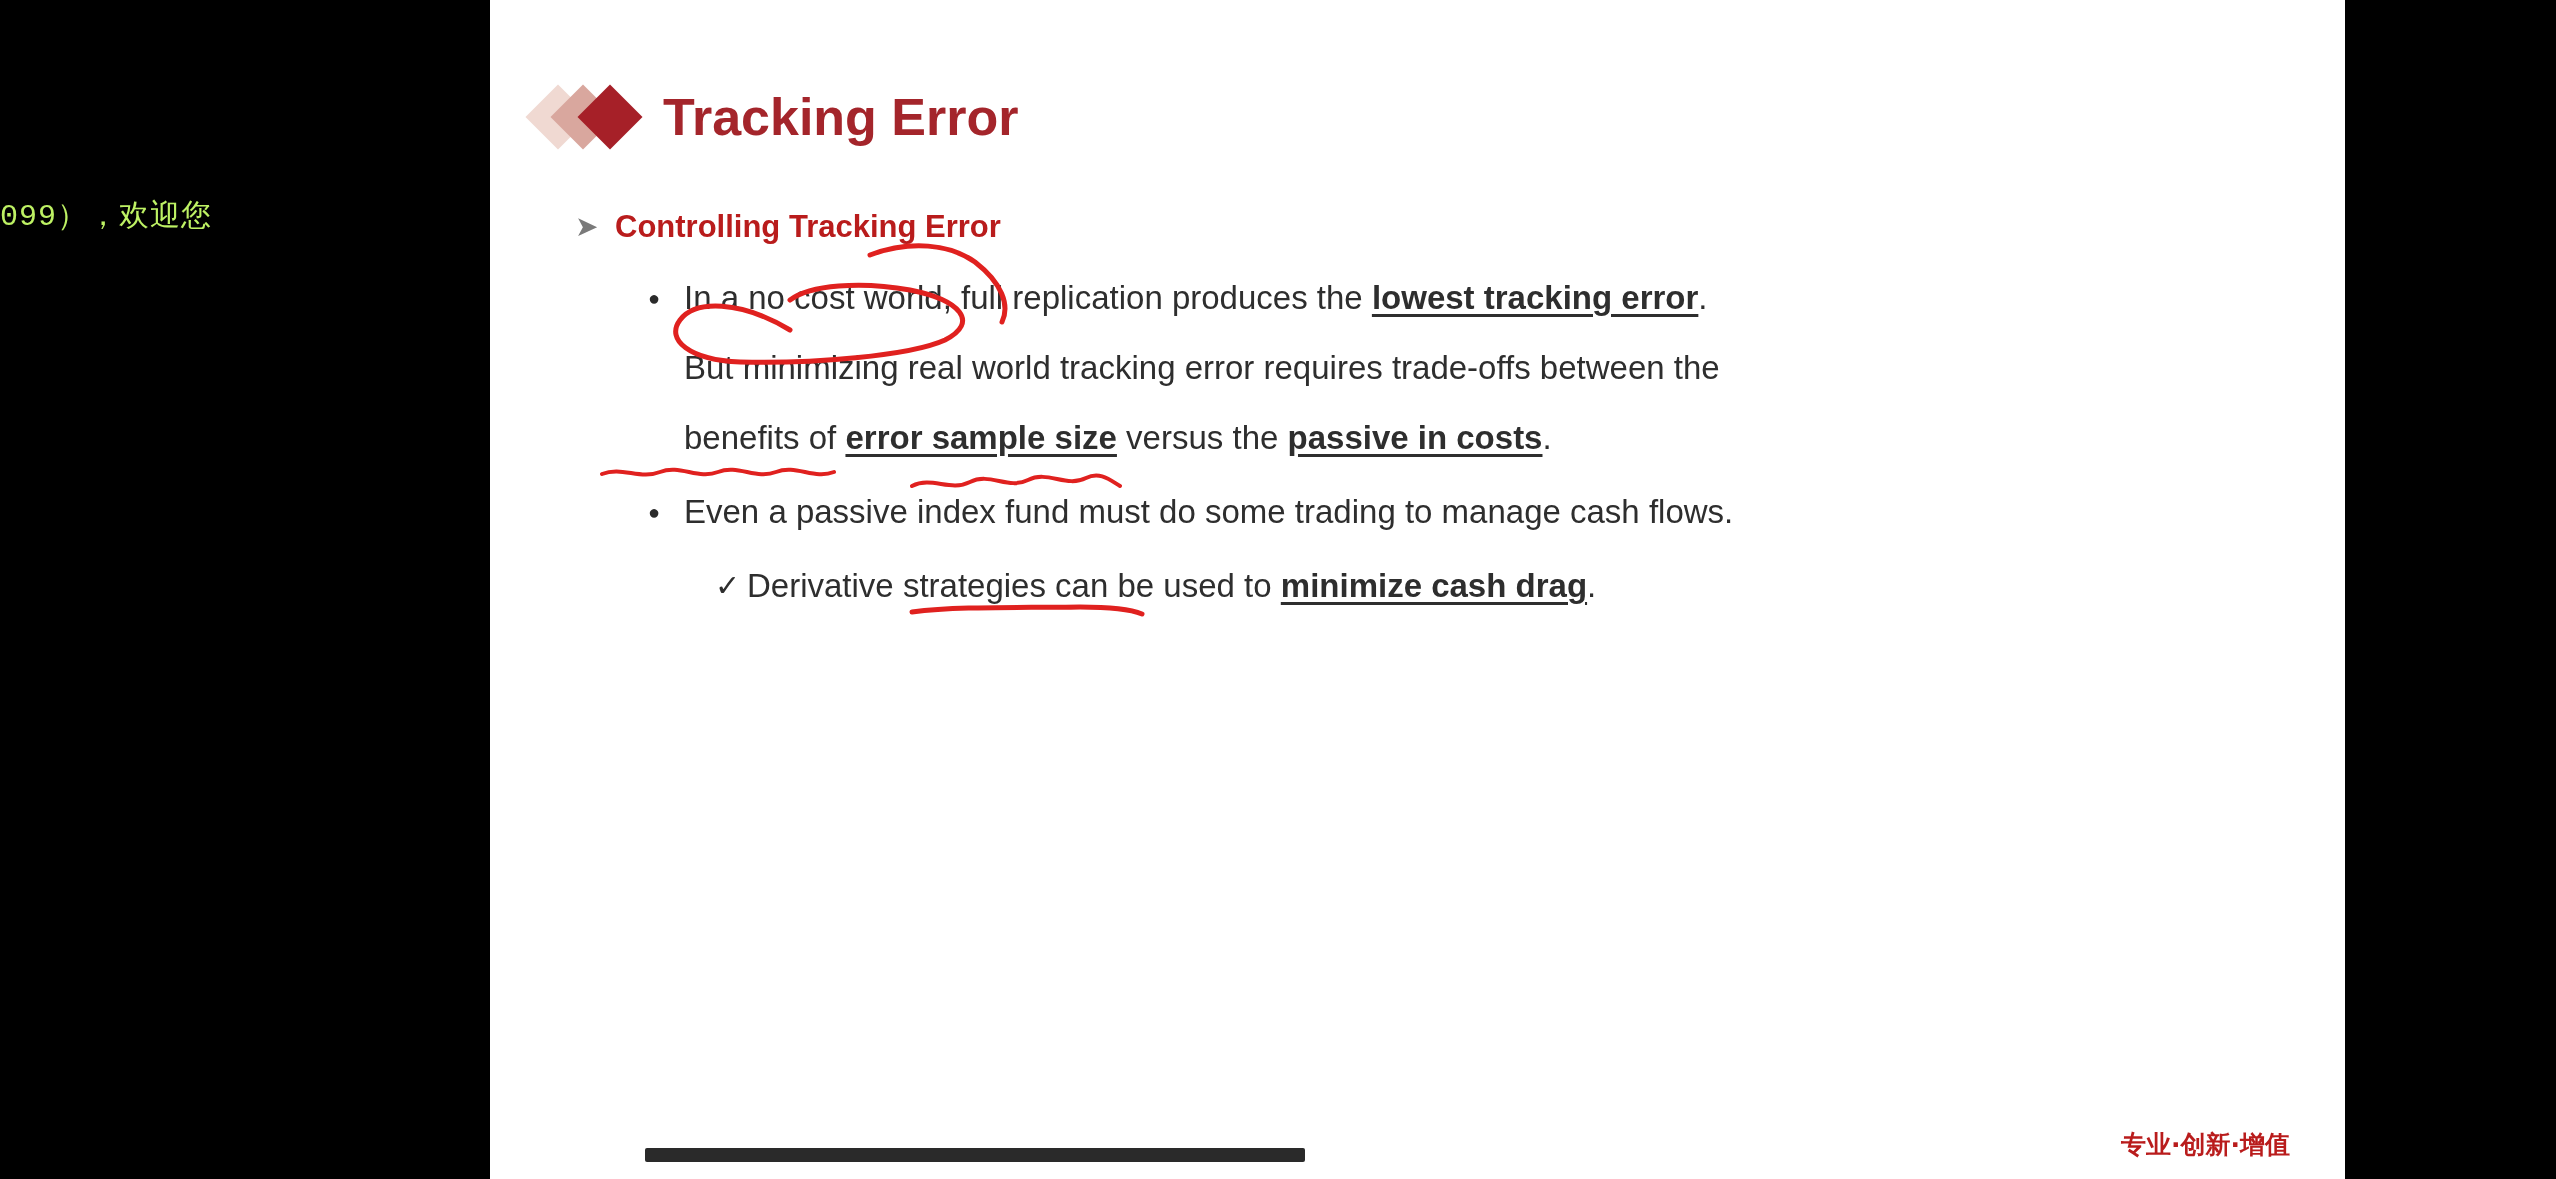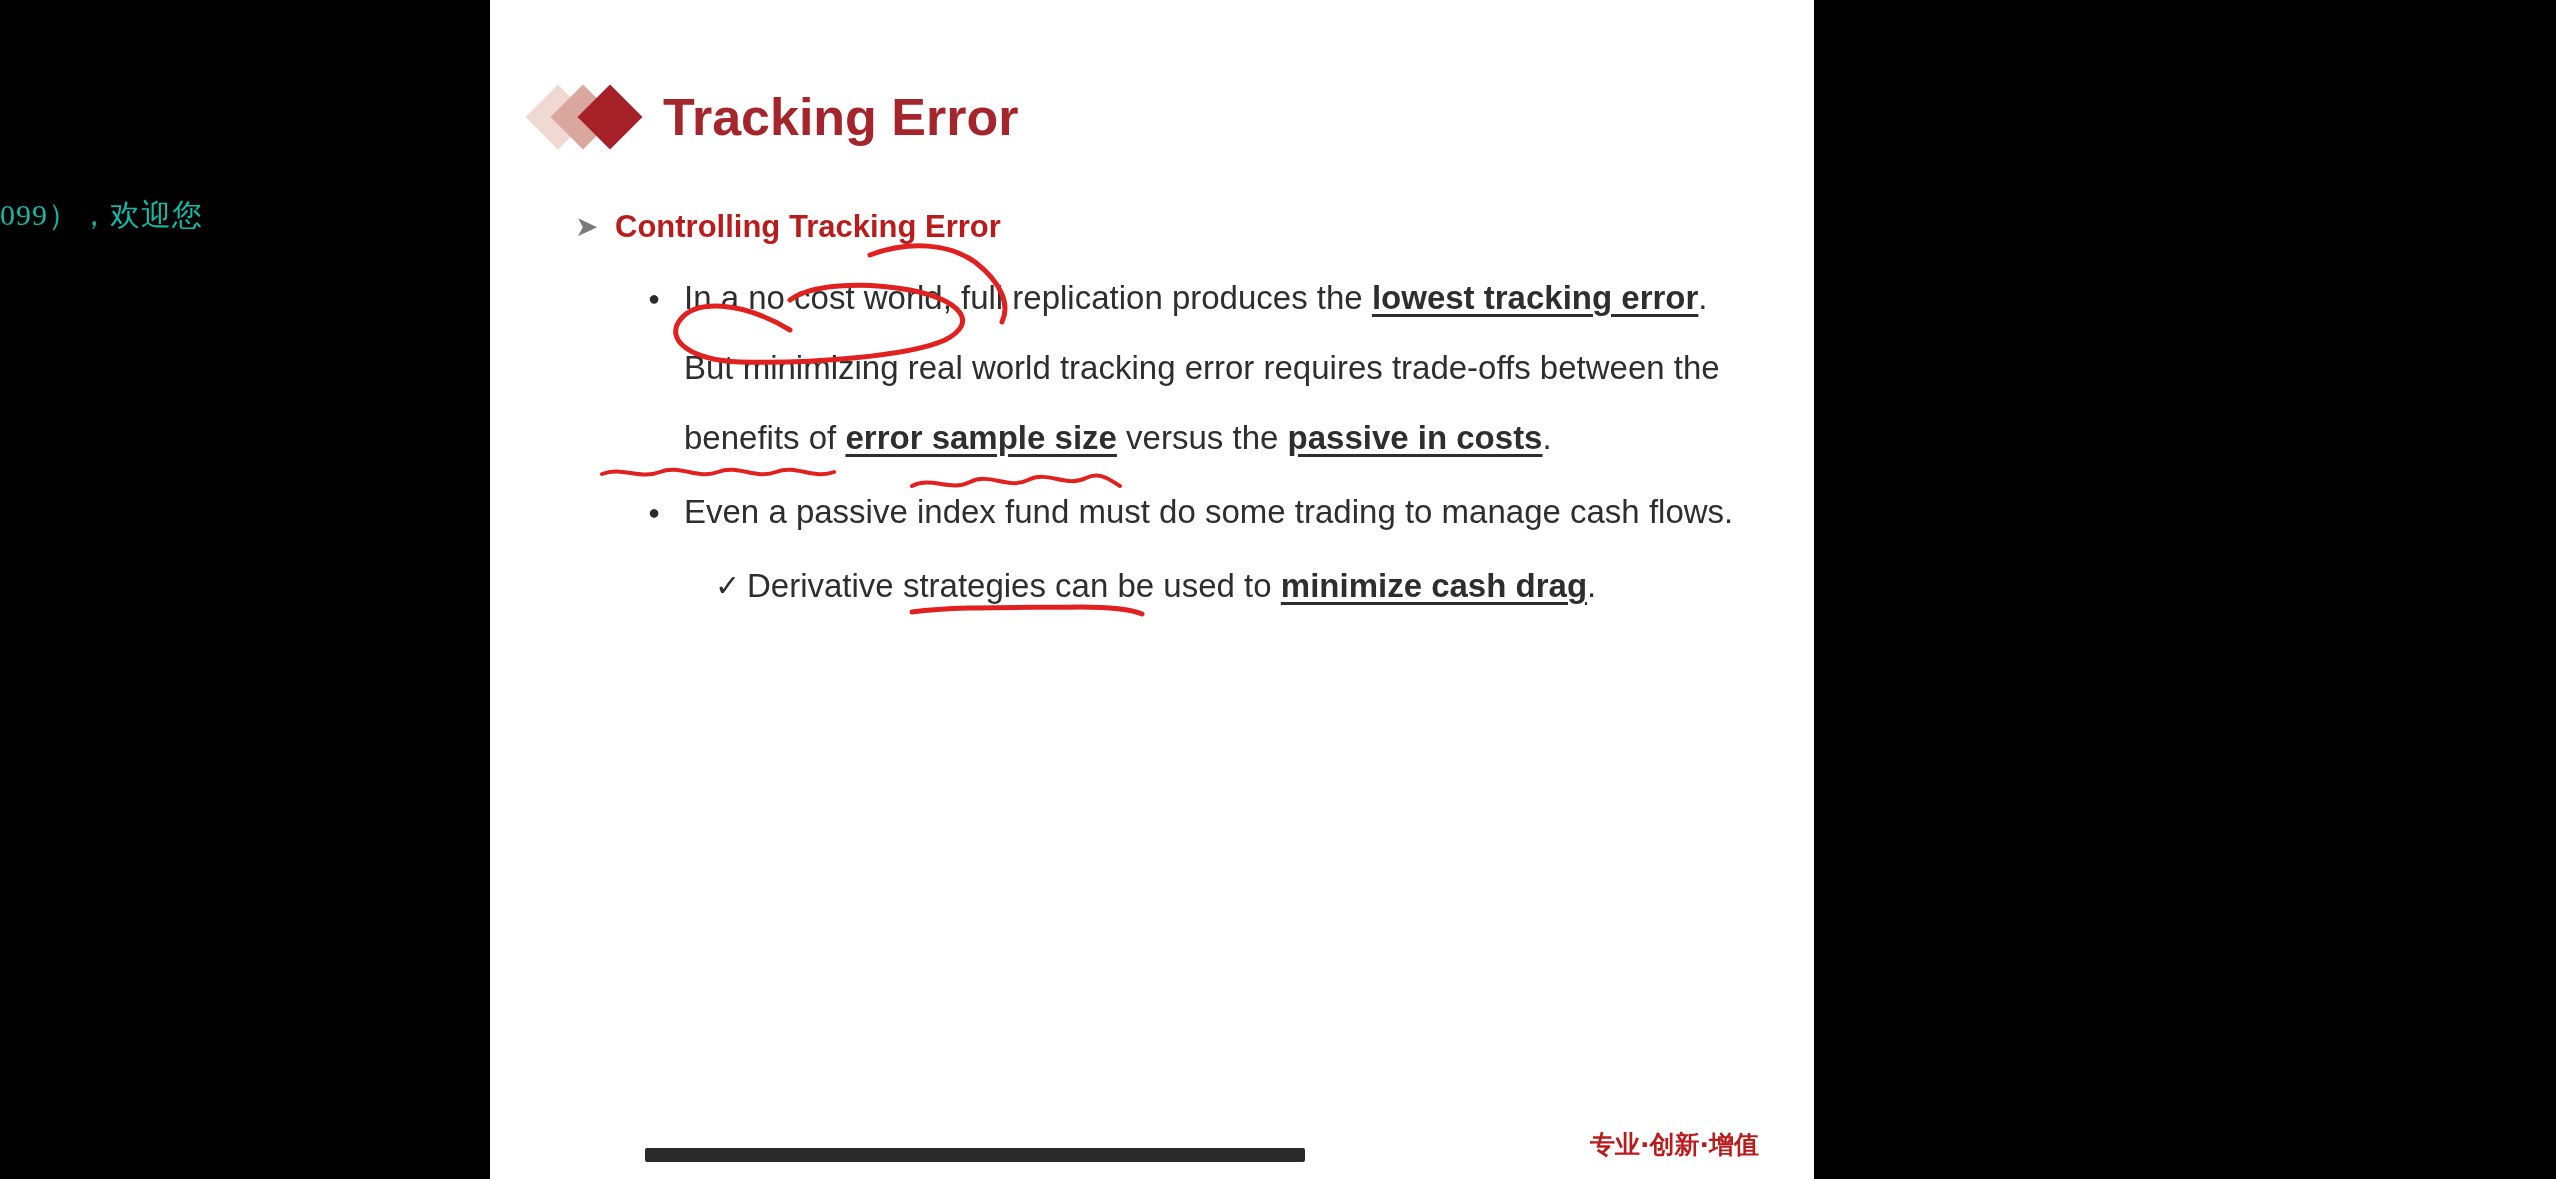--- a/index.html
+++ b/index.html
@@ -16,33 +16,33 @@
     width: 2556px;
     height: 1179px;
     background: #000;
   }
 
   
   .left-overlay-text {
     position: absolute;
     left: 0px;
     top: 195px;
-    color: #14b8a6;
+    color: #bef264;
     font-size: 30px;
     letter-spacing: 1px;
     white-space: nowrap;
-    font-family: Liberation Serif, serif;
+    font-family: Liberation Mono, monospace;
   }
 
   
   #slide {
     position: absolute;
     left: 490px;
     top: 0px;
-    width: 1324px;
+    width: 1855px;
     height: 1179px;
     background: #ffffff;
   }
 
   
   .title-row {
     position: absolute;
     left: 45px;
     top: 82px;
     display: flex;

